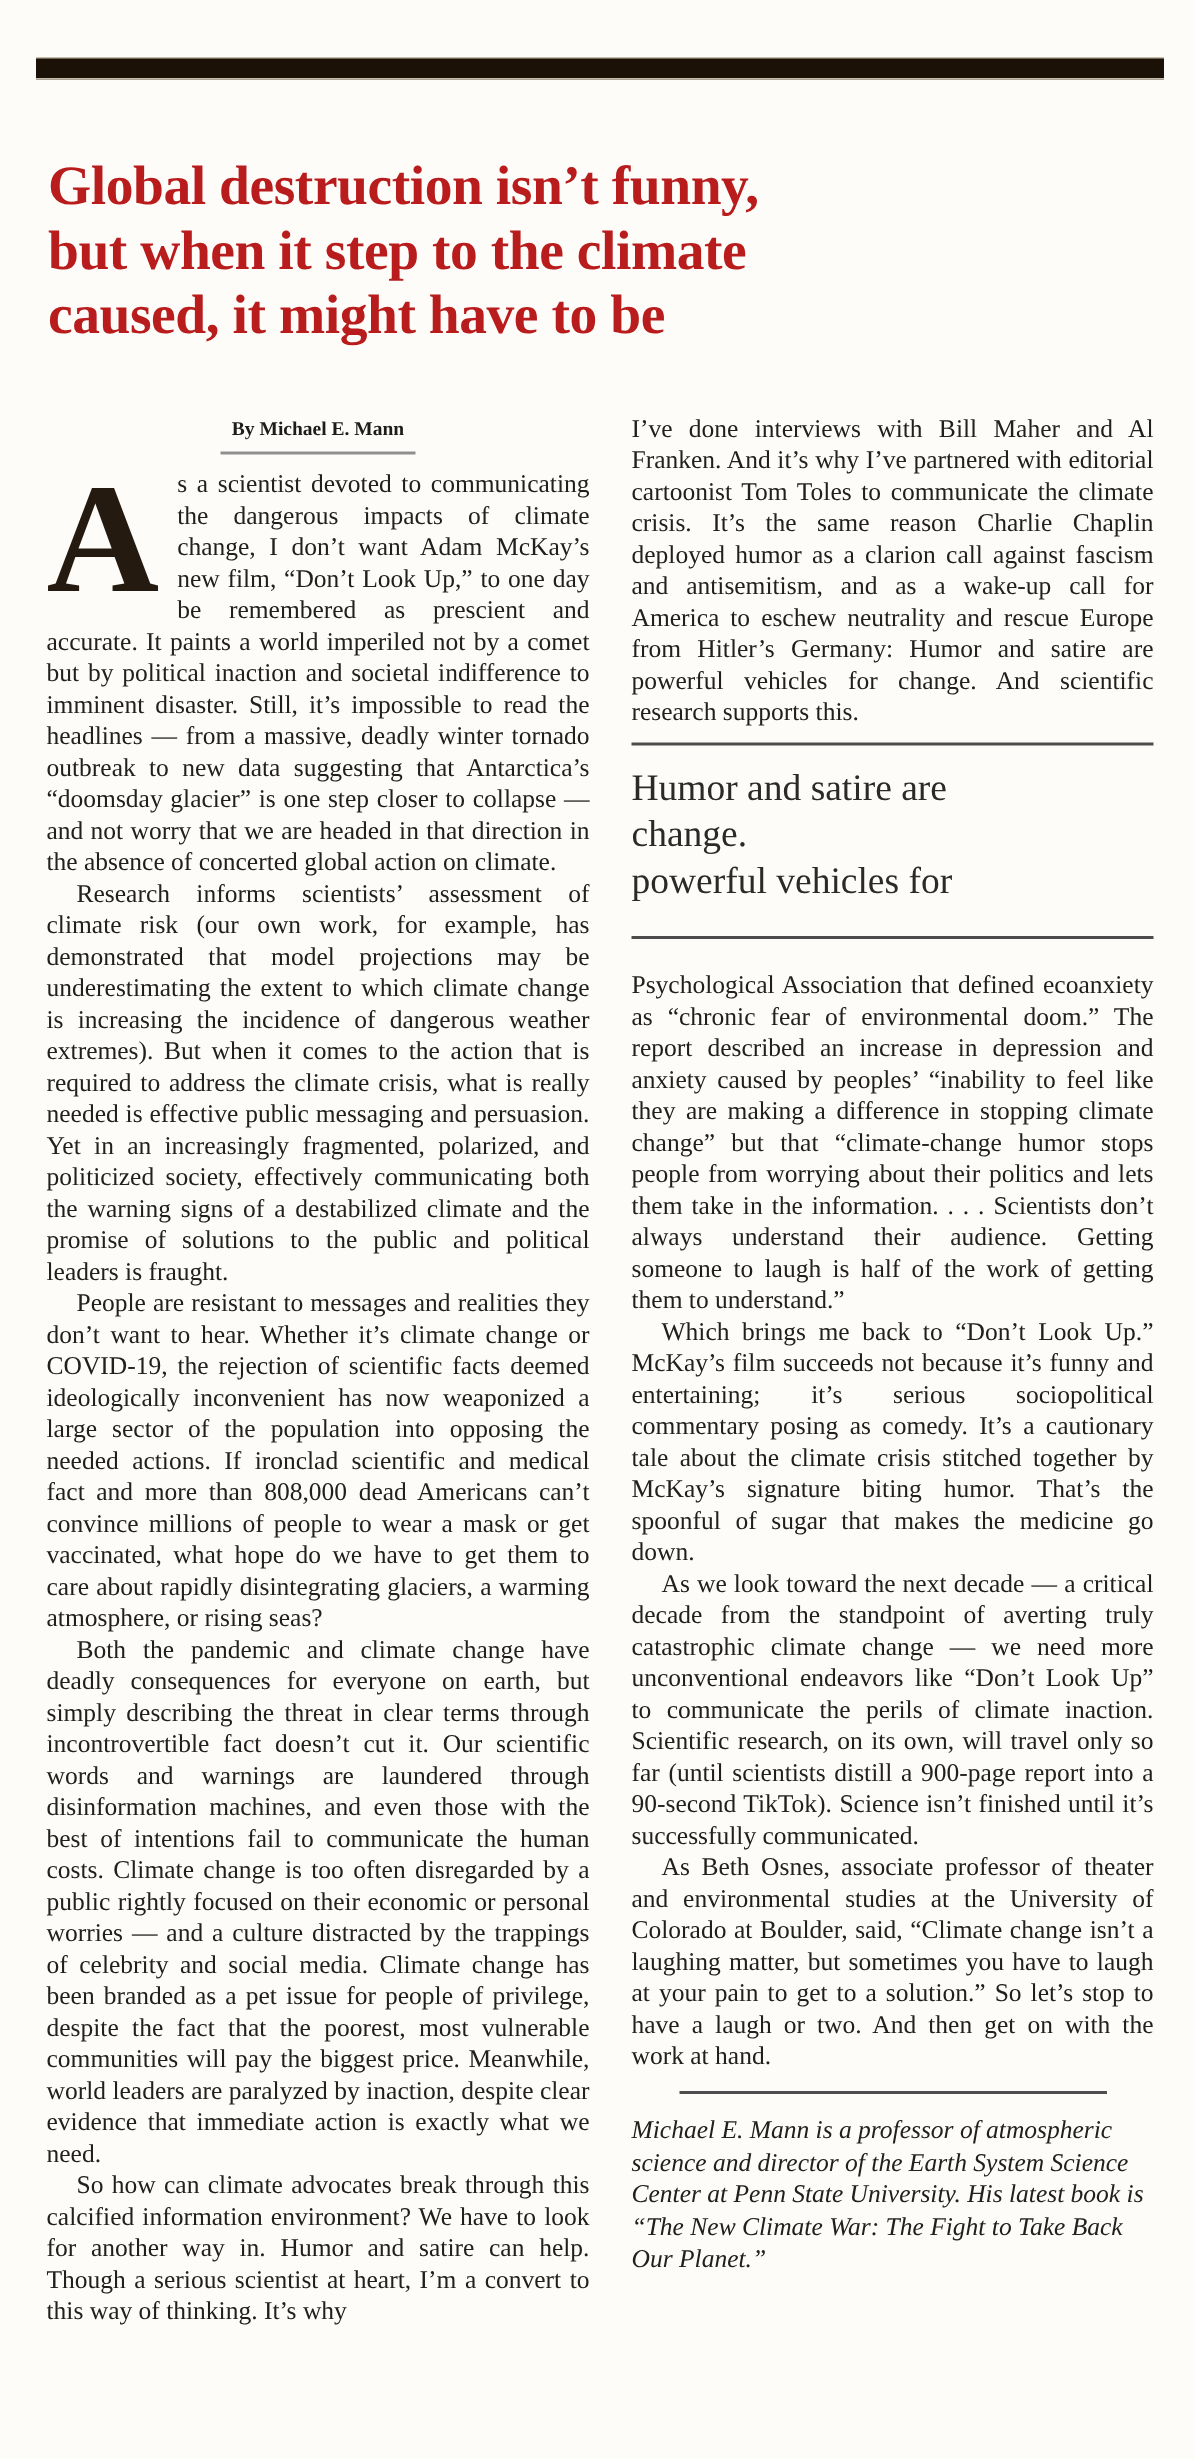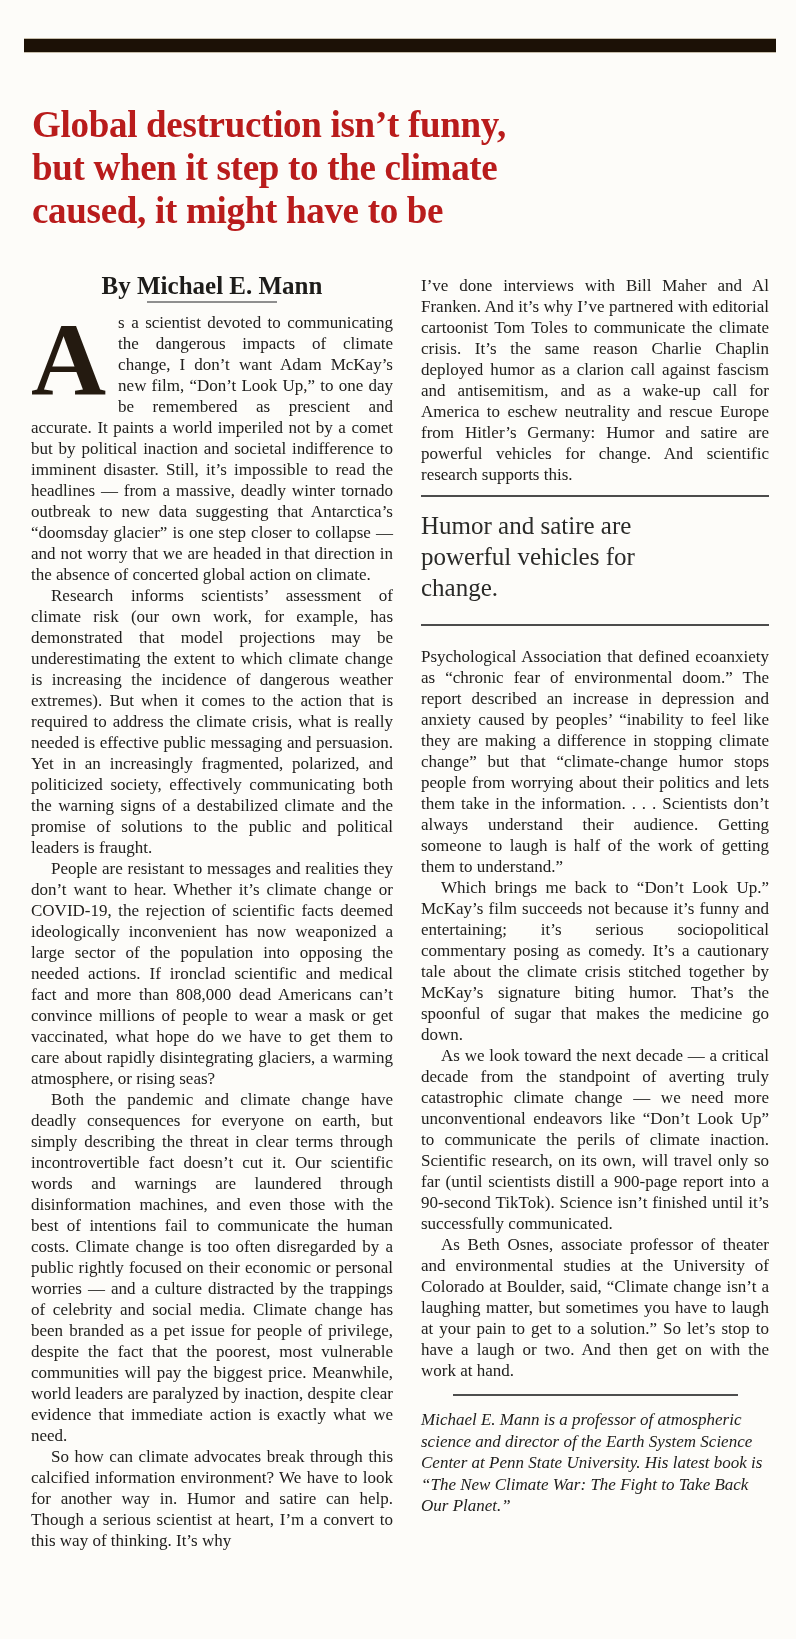--- a/index.html
+++ b/index.html
@@ -32,21 +32,21 @@
     gap: 28px;
     margin: 43px 27px 0 31px;
     align-items: flex-start;
   }
   .col-left  { width: 362px; flex: none; }
   .col-right { width: 348px; flex: none; }
 
   .byline {
     text-align: center;
     font-weight: 700;
-    font-size: 25px;
+    font-size: 13px;
     line-height: 21px;
     color: #1d1c1a;
   }
   .byline-rule {
     width: 130px;
     border-bottom: 2px solid #8f8f8f;
     margin: 5px auto 9px auto;
   }
 
   p.body {
@@ -118,22 +118,22 @@
       <p class="body indent">People are resistant to messages and realities they don’t want to hear. Whether it’s climate change or COVID-19, the rejection of scientific facts deemed ideologically inconvenient has now weaponized a large sector of the population into opposing the needed actions. If ironclad scientific and medical fact and more than 808,000 dead Americans can’t convince millions of people to wear a mask or get vaccinated, what hope do we have to get them to care about rapidly disintegrating glaciers, a warming atmosphere, or rising seas?</p>
       <p class="body indent">Both the pandemic and climate change have deadly consequences for everyone on earth, but simply describing the threat in clear terms through incontrovertible fact doesn’t cut it. Our scientific words and warnings are laundered through disinformation machines, and even those with the best of intentions fail to communicate the human costs. Climate change is too often disregarded by a public rightly focused on their economic or personal worries — and a culture distracted by the trappings of celebrity and social media. Climate change has been branded as a pet issue for people of privilege, despite the fact that the poorest, most vulnerable communities will pay the biggest price. Meanwhile, world leaders are paralyzed by inaction, despite clear evidence that immediate action is exactly what we need.</p>
       <p class="body indent">So how can climate advocates break through this calcified information environment? We have to look for another way in. Humor and satire can help. Though a serious scientist at heart, I’m a convert to this way of thinking. It’s why</p>
     </div>
 
     <div class="col-right">
       <p class="body">I’ve done interviews with Bill Maher and Al Franken. And it’s why I’ve partnered with editorial cartoonist Tom Toles to communicate the climate crisis. It’s the same reason Charlie Chaplin deployed humor as a clarion call against fascism and antisemitism, and as a wake-up call for America to eschew neutrality and rescue Europe from Hitler’s Germany: Humor and satire are powerful vehicles for change. And scientific research supports this.</p>
 
       <div class="pullquote">
         <div class="pullquote-line">Humor and satire are</div>
+        <div class="pullquote-line">change.</div>
         <div class="pullquote-line">powerful vehicles for</div>
-        <div class="pullquote-line">change.</div>
       </div>
 
       <p class="body">Psychological Association that defined ecoanxiety as “chronic fear of environmental doom.” The report described an increase in depression and anxiety caused by peoples’ “inability to feel like they are making a difference in stopping climate change” but that “climate-change humor stops people from worrying about their politics and lets them take in the information. . . . Scientists don’t always understand their audience. Getting someone to laugh is half of the work of getting them to understand.”</p>
       <p class="body indent">Which brings me back to “Don’t Look Up.” McKay’s film succeeds not because it’s funny and entertaining; it’s serious sociopolitical commentary posing as comedy. It’s a cautionary tale about the climate crisis stitched together by McKay’s signature biting humor. That’s the spoonful of sugar that makes the medicine go down.</p>
       <p class="body indent">As we look toward the next decade — a critical decade from the standpoint of averting truly catastrophic climate change — we need more unconventional endeavors like “Don’t Look Up” to communicate the perils of climate inaction. Scientific research, on its own, will travel only so far (until scientists distill a 900-page report into a 90-second TikTok). Science isn’t finished until it’s successfully communicated.</p>
       <p class="body indent">As Beth Osnes, associate professor of theater and environmental studies at the University of Colorado at Boulder, said, “Climate change isn’t a laughing matter, but sometimes you have to laugh at your pain to get to a solution.” So let’s stop to have a laugh or two. And then get on with the work at hand.</p>
 
       <div class="bio-rule"></div>
       <p class="bio">Michael E. Mann is a professor of atmospheric science and director of the Earth System Science Center at Penn State University. His latest book is “The New Climate War: The Fight to Take Back Our Planet.”</p>
     </div>

